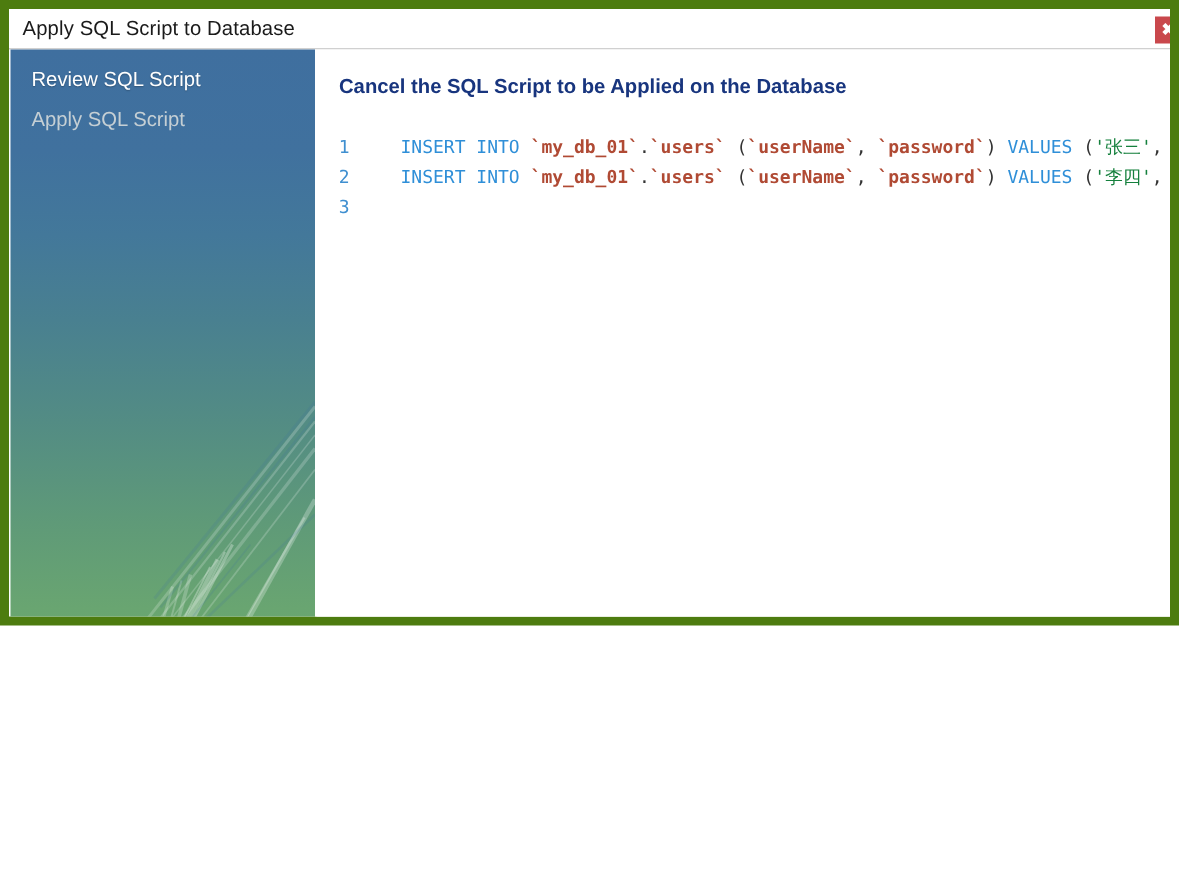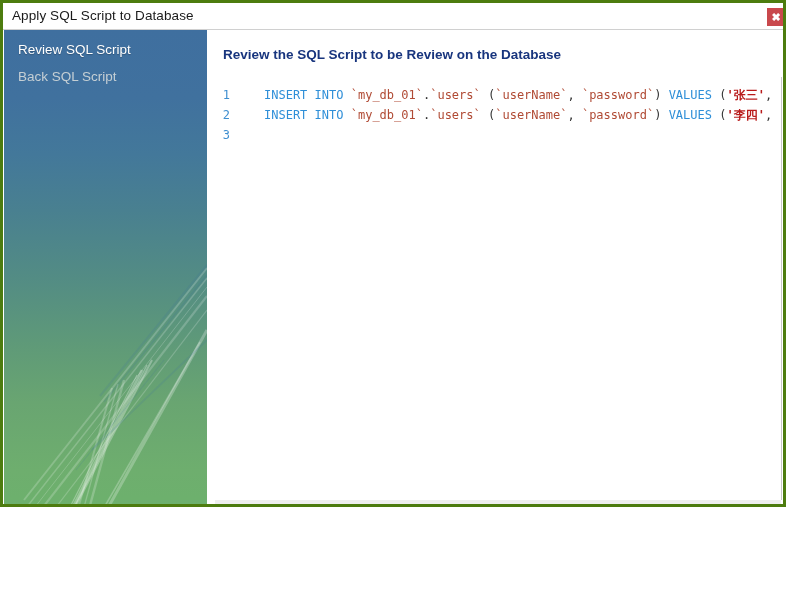--- a/index.html
+++ b/index.html
@@ -10,24 +10,24 @@
   body {
     width: 786px;
     height: 593px;
     font-family: "Liberation Sans", "DejaVu Sans", sans-serif;
     overflow: hidden;
   }
 
   .window {
     position: relative;
     width: 786px;
-    height: 507px;
+    height: 417px;
     box-sizing: border-box;
     background: #ffffff;
-    border: 3px solid #4d7c0f;
+    border: 6px solid #4d7c0f;
     overflow: hidden;
   }
 
   
   .titlebar {
     position: absolute;
     left: 0; top: 0;
     width: 786px;
     height: 27px;
     background: #ffffff;
@@ -159,23 +159,23 @@
     font-family: "DejaVu Sans Mono", "Liberation Mono", monospace;
     font-size: 12px;
   }
   .code-text {
     display: inline-block;
     margin-left: 34px;
     font-family: "DejaVu Sans Mono", "Liberation Mono", monospace;
     font-size: 12px;
   }
   .tok-kw     { color: #2f8fd8; text-align: right; }
-  .tok-ident  { color: #b04a34; }
+  .tok-ident  { color: #b04a34; font-weight: bold; }
   .tok-punct  { color: #333333; }
-  .tok-str    { color: #b91c1c; font-weight: bold; }
+  .tok-str    { color: #15803d; }
 
   
   .hscroll-track {
     position: absolute;
     left: 8px;
     top: 470px;
     width: 566px;
     height: 17px;
     background: #efefef;
   }
@@ -270,26 +270,26 @@
         <path d="M108 358 L50 564" stroke-width="2"></path>
       </g>
       <g stroke="#3f6f9f" stroke-opacity="0.16" fill="none">
         <path d="M203 235 L96 366" stroke-width="2"></path>
         <path d="M203 245 L100 372" stroke-width="1.4"></path>
         <path d="M203 310 L88 420" stroke-width="1.8"></path>
         <path d="M160 330 L72 440" stroke-width="1.2"></path>
       </g>
     </svg>
     <div class="sidebar-item active">Review SQL Script</div>
-    <div class="sidebar-item inactive">Back SQL Script</div>
+    <div class="sidebar-item inactive">Apply SQL Script</div>
   </div>
 
   <div class="content">
 
-    <div class="page-heading">Review the SQL Script to be Review on the Database</div>
+    <div class="page-heading">Cancel the SQL Script to be Applied on the Database</div>
 
     <div class="editor" id="editor">
         <div class="code-line" style="top: 8px;"><span class="ln">1</span><span class="code-text"><span class="tok-kw">INSERT INTO </span><span class="tok-ident">`my_db_01`</span><span class="tok-punct">.</span><span class="tok-ident">`users`</span><span class="tok-punct"> (</span><span class="tok-ident">`userName`</span><span class="tok-punct">, </span><span class="tok-ident">`password`</span><span class="tok-punct">) </span><span class="tok-kw">VALUES</span><span class="tok-punct"> (</span><span class="tok-str">'张三'</span><span class="tok-punct">, </span><span class="tok-str">'123</span></span></div>
         <div class="code-line" style="top: 28px;"><span class="ln">2</span><span class="code-text"><span class="tok-kw">INSERT INTO </span><span class="tok-ident">`my_db_01`</span><span class="tok-punct">.</span><span class="tok-ident">`users`</span><span class="tok-punct"> (</span><span class="tok-ident">`userName`</span><span class="tok-punct">, </span><span class="tok-ident">`password`</span><span class="tok-punct">) </span><span class="tok-kw">VALUES</span><span class="tok-punct"> (</span><span class="tok-str">'李四'</span><span class="tok-punct">, </span><span class="tok-str">'456</span></span></div>
         <div class="code-line" style="top: 48px;"><span class="ln">3</span><span class="code-text"></span></div>
       </div>
     <div class="editor-border-right"></div>
 
     <div class="hscroll-track"></div>
     <div class="hscroll-thumb"></div>

